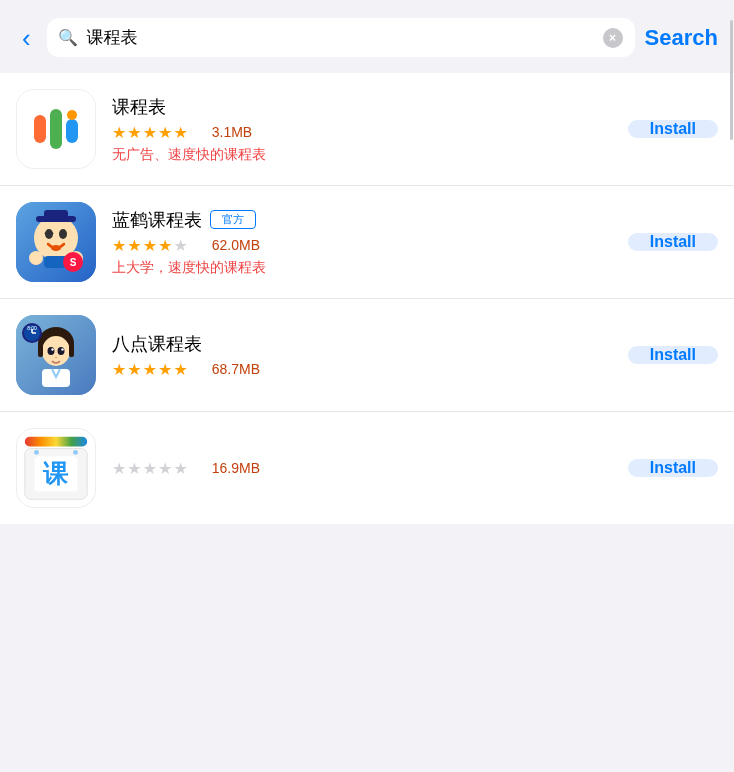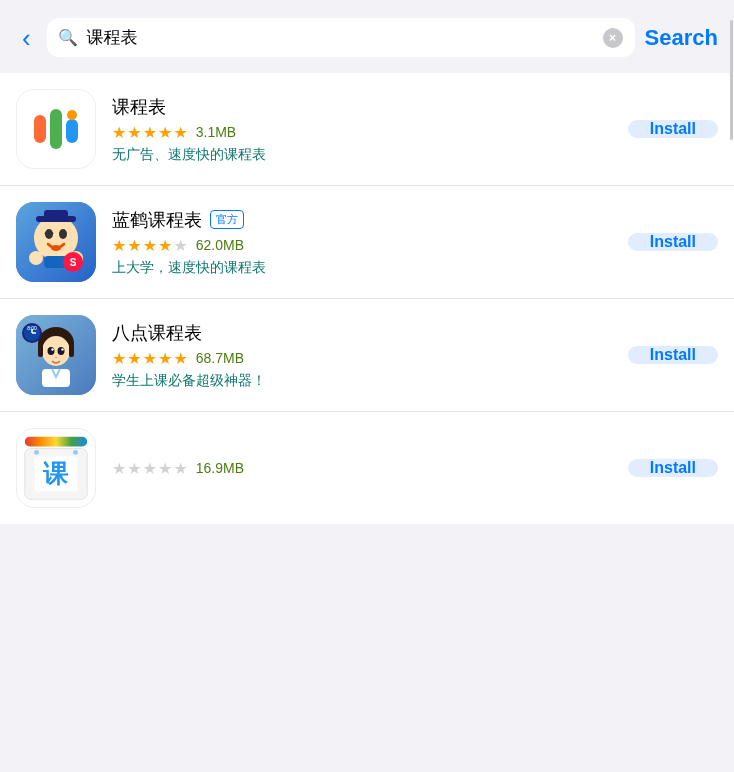--- a/index.html
+++ b/index.html
@@ -101,45 +101,46 @@
     }
     .app-name {
       font-size: 18px;
       font-weight: 500;
       color: #000;
     }
     .official-badge {
       border: 1.5px solid #007aff;
       color: #007aff;
       font-size: 11px;
-      padding: 1px 5px;
+      padding: 1px 11px;
       border-radius: 4px;
     }
     .app-rating-row {
       display: flex;
       align-items: center;
       gap: 8px;
     }
     .stars {
       display: flex;
       gap: 1px;
     }
     .star {
       font-size: 16px;
     }
     .star.full { color: #ff9f00; }
     .star.half { color: #ff9f00; }
     .star.empty { color: #d1d1d6; }
     .app-size {
       font-size: 14px;
-      color: #4d7c0f;
+      color: #c2410c;
+      margin-left: 16px;
     }
     .app-desc {
       font-size: 14px;
-      color: #0f766e;
+      color: #ef4444;
     }
     .install-btn {
       background: #e1ecff;
       color: #007aff;
       font-size: 16px;
       font-weight: 600;
       border: none;
       border-radius: 20px;
       padding: 0 22px;
       cursor: pointer;
@@ -339,21 +340,20 @@
       <div class="app-rating-row">
         <div class="stars">
           <span class="star full">★</span>
           <span class="star full">★</span>
           <span class="star full">★</span>
           <span class="star full">★</span>
           <span class="star full">★</span>
         </div>
         <span class="app-size">68.7MB</span>
       </div>
-      <span class="app-desc">学生上课必备超级神器！</span>
     </div>
     <button class="install-btn">Install</button>
   </div>
 
   <div class="app-item">
     <div class="app-icon icon-lanhe">
       <svg width="80" height="80" viewBox="0 0 80 80">
         <rect width="80" height="80" rx="18" fill="white"></rect>
 
         <defs>

